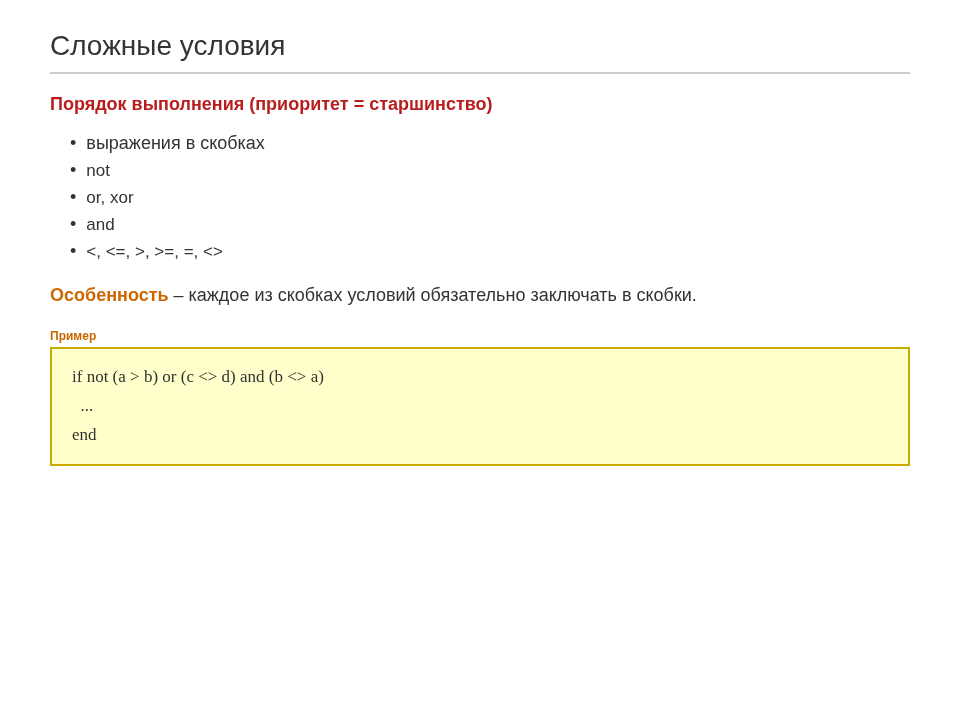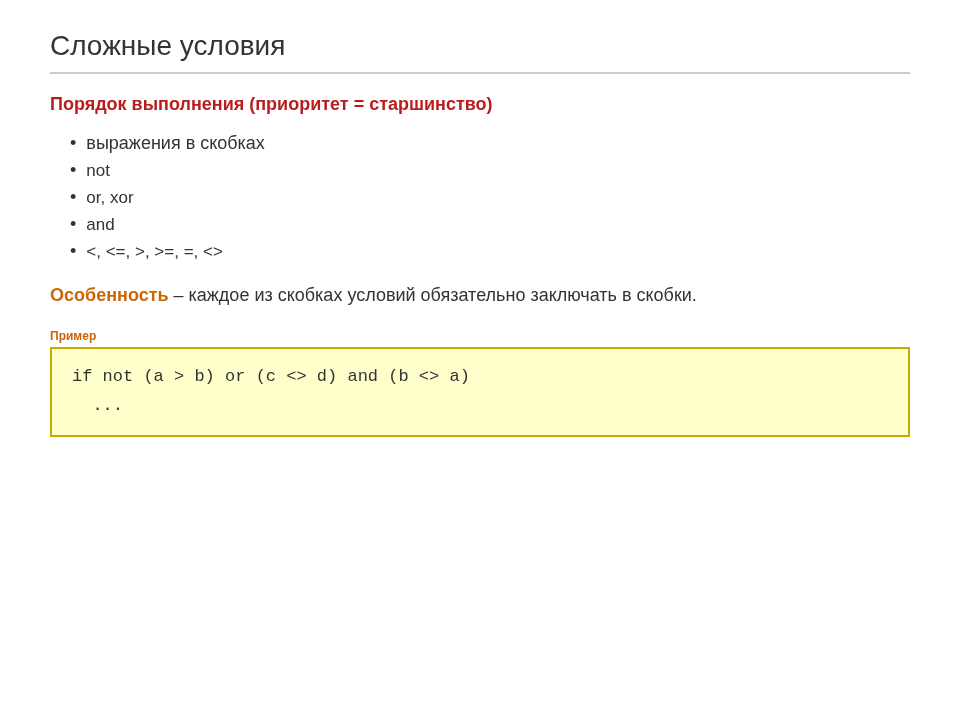--- a/index.html
+++ b/index.html
@@ -88,21 +88,21 @@
       font-size: 12px;
       font-weight: bold;
       color: #cc6600;
       margin-bottom: 4px;
     }
 
     .code-block {
       background: #ffffcc;
       border: 2px solid #ccaa00;
       padding: 14px 20px;
-      font-family: Liberation Mono, monospace;
+      font-family: Liberation Serif, serif;
       font-size: 17px;
       color: #333333;
       line-height: 1.7;
       margin-top: 0;
       width: 100%;
     }
 
     .numbers-container {
       display: flex;
       margin-left: 50px;
@@ -143,15 +143,16 @@
   <p class="feature-paragraph">
     <span class="highlight">Особенность</span><span> – каждое из скобках условий обязательно заключать в скобки.</span>
   </p>
 
   <div class="example-label">Пример</div>
 
 
   <div class="code-block">
     <div>if not (a &gt; b) or (c &lt;&gt; d) and (b &lt;&gt; a)</div>
     <div>&nbsp;&nbsp;...</div>
+    <div>end</div>
   </div>
 
 </div>
 
 </body></html>

